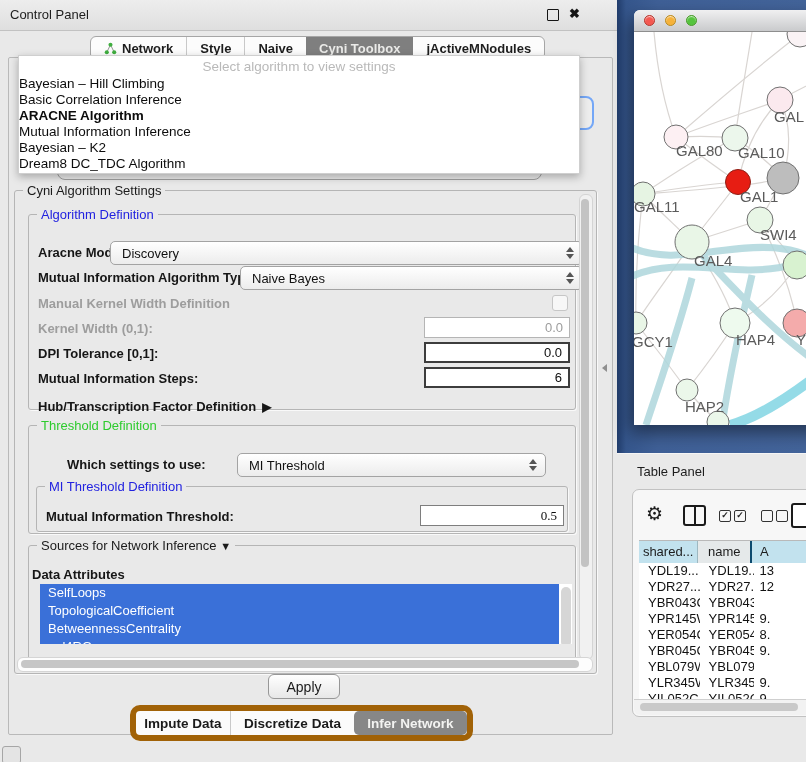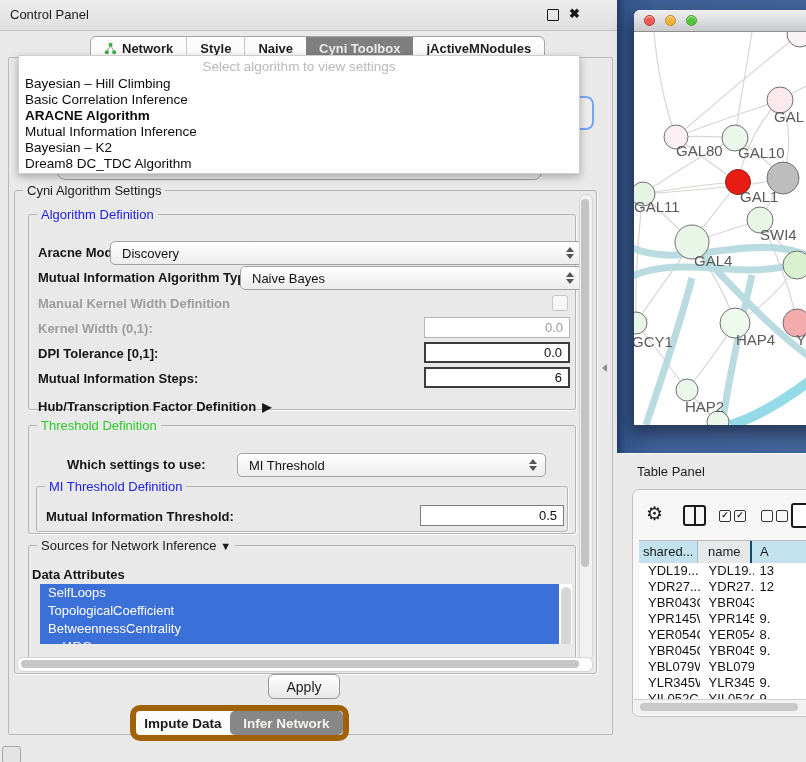--- a/index.html
+++ b/index.html
@@ -20,21 +20,21 @@
   .tab.sel{background:#7f7f7f;color:#ebebe9;border-left:none}
   .tab.sel + .tab{border-left:none}
   .netic{width:13px;height:13px;margin-right:5px}
   
   .ghost-combo{left:57px;top:150px;width:483px;height:28px;border:1px solid #9f9f9f;border-radius:8px;z-index:2}
   .ghost-blue{left:560px;top:96px;width:30px;height:30px;border:2px solid #74a7f7;border-radius:8px;background:#ededed;z-index:2}
   
   .dropdown{left:18px;top:55px;width:560px;height:117px;background:#fff;border:1px solid #cfcfcf;
             box-shadow:0 3px 8px rgba(0,0,0,.28);z-index:10}
   .dropdown .prompt{height:20px;line-height:21px;text-align:center;color:#b9b9b9;font-size:13.5px}
-  .opt{height:16px;line-height:16px;padding-left:6px;font-size:13.5px;color:#0c0c0c;white-space:nowrap}
+  .opt{height:16px;line-height:16px;padding-left:0;font-size:13.5px;color:#0c0c0c;white-space:nowrap}
   .opt.bold{font-weight:bold}
   
   .gbox{position:absolute;border:1px solid #b5b5b5;border-radius:3px;box-shadow:1px 1px 0 rgba(255,255,255,.7)}
   .legend{position:absolute;top:-8px;left:8px;background:#e9e9e9;padding:0 4px;font-size:13px;white-space:nowrap}
   .legend.blue{color:#2222e0}
   .legend.green{color:#2ecb2e}
   .lblB{position:absolute;font-size:13px;font-weight:bold;color:#161616;white-space:nowrap}
   .lblGr{position:absolute;font-size:13px;font-weight:bold;color:#9d9d9d;white-space:nowrap}
   .combo{position:absolute;background:linear-gradient(#ffffff,#ececec);border:1px solid #a3a3a3;border-radius:5px;
          font-size:13px;display:flex;align-items:center;padding-left:11px;color:#111}
@@ -198,21 +198,21 @@
   <span>MI Threshold</span>
   <span class="spin">
       <i class="up"></i>
       <i class="dn"></i>
     </span>
 </div>
 <div class="gbox" style="left:36px;top:486px;width:530px;height:44px">
   <span class="legend blue">MI Threshold Definition</span>
 </div>
 <span class="lblB" style="left:46px;top:509px">Mutual Information Threshold:</span>
-<input class="inp" style="left: 420px; top: 505px; width: 144px; height: 21px; border: 1px solid rgb(126, 126, 126); color: rgb(13, 13, 13);" value="0.5">
+<input class="inp" style="left: 420px; top: 505px; width: 144px; height: 21px; border: 1px solid rgb(126, 126, 126); color: rgb(13, 13, 13); font-family: Liberation Serif, serif;" value="0.5">
 
 <div class="gbox" style="left:28px;top:545px;width:546px;height:113px">
   <span class="legend"><span>Sources for Network Inference</span>
     <span style="font-size:11px">▼</span></span>
 </div>
 <span class="lblB" style="left:32px;top:567px">Data Attributes</span>
 <div class="abs attrlist">
   <div class="attr">SelfLoops</div>
   <div class="attr">TopologicalCoefficient</div>
   <div class="attr">BetweennessCentrality</div>
@@ -223,20 +223,21 @@
 <div class="abs vtrack">
   <span class="vthumb"></span>
 </div>
 <div class="abs htrack">
   <span class="hthumb"></span>
 </div>
 
 <div class="abs apply">Apply</div>
 <div class="abs btabs">
   <span class="btab" style="width:94px">Impute Data</span>
+  <span class="btab" style="width:123px">Discretize Data</span>
   <span class="btab sel" style="width:113px">Infer Network</span>
 </div>
 
 <span class="abs collapse"></span>
 <span class="abs statusbtn"></span>
 
 <div class="abs bluebg"></div>
 
 <div class="abs netwin">
   <div class="wintop">

